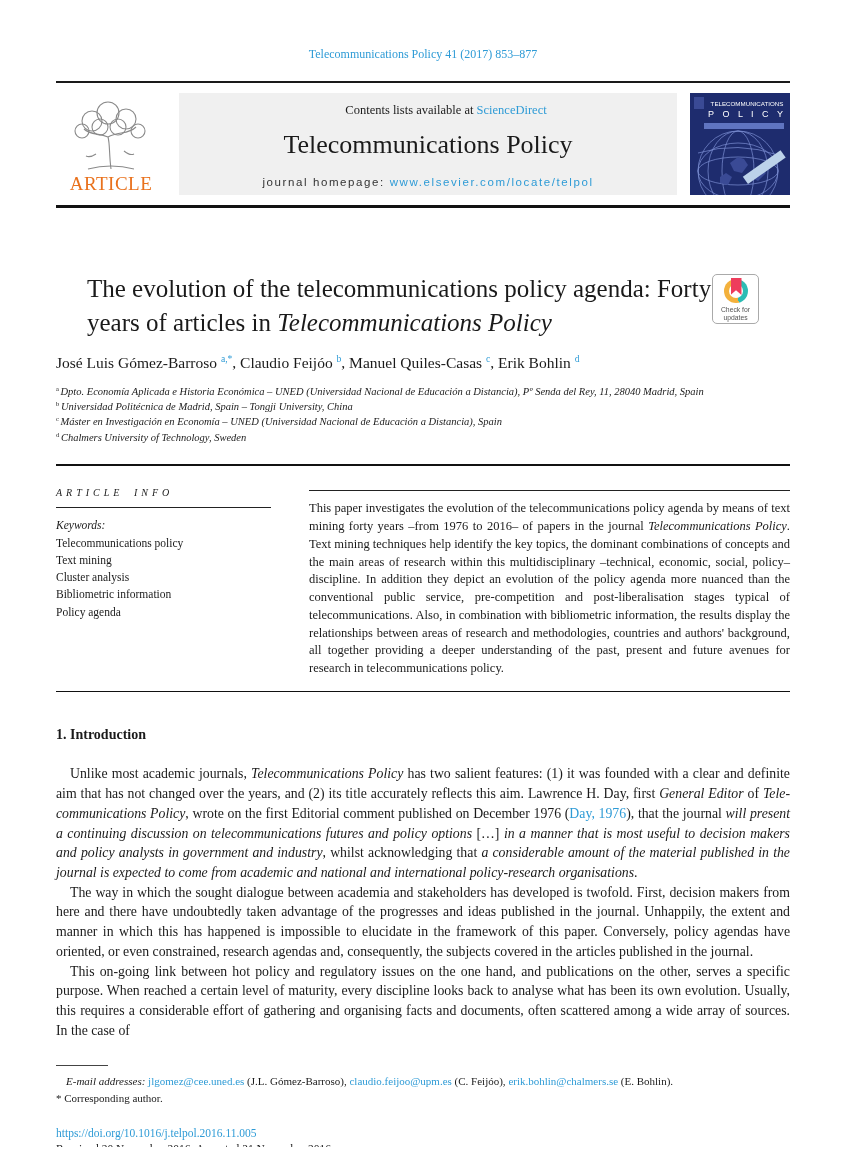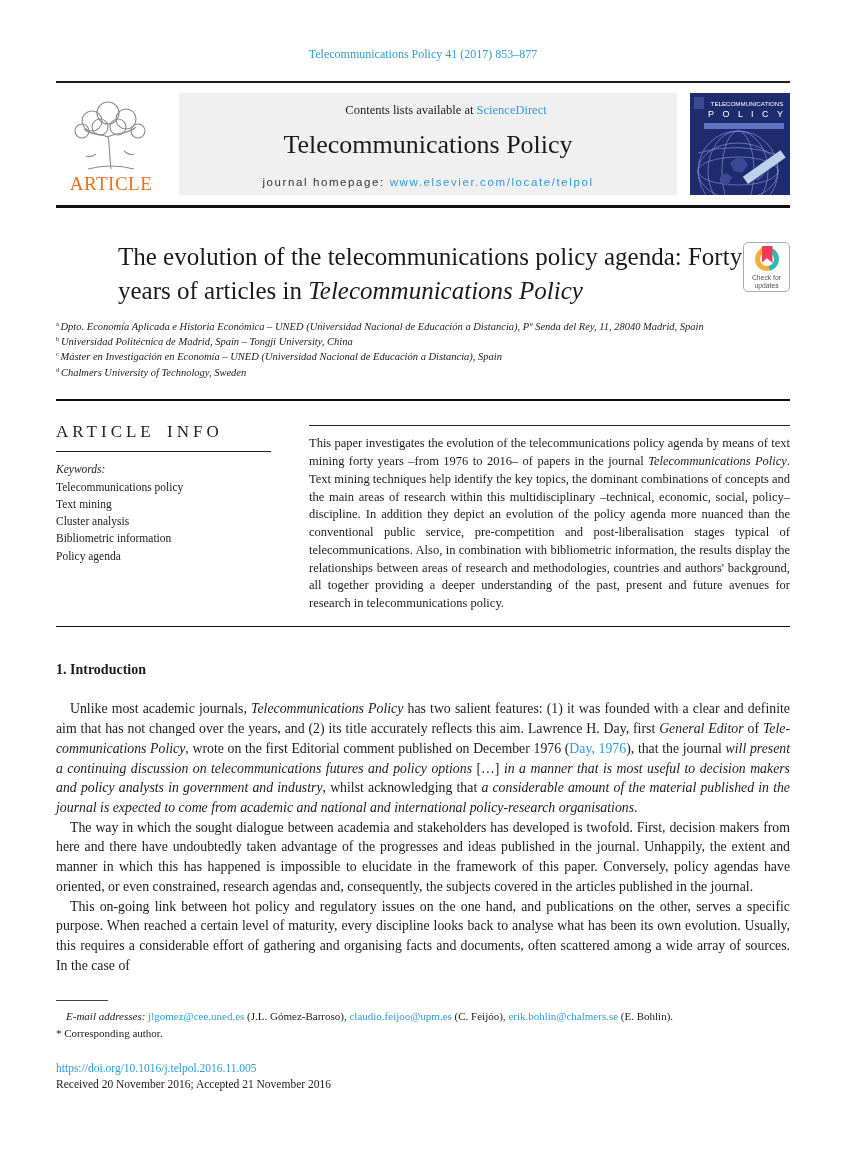--- a/index.html
+++ b/index.html
@@ -25,39 +25,39 @@
   .header-row { display:flex; margin-top:10px; height:102px; }
   .logo-col { width:110px; display:flex; flex-direction:column; align-items:center; justify-content:flex-end; }
   .elsevier-name { font-size:19px; color:#e9711c; letter-spacing:0.5px; margin-top:-2px; font-family:"Liberation Serif", serif; }
   .banner { flex:1; background:#f0f0f0; margin:0 13px; text-align:center; padding-top:10px; }
   .contents-line { font-size:12.5px;margin-left:36px; }
   .journal-title { font-size:26px; margin-top:12px; }
   .homepage-line { font-family:"Liberation Sans", sans-serif; font-size:11.5px; letter-spacing:1.6px; margin-top:16px; color:#333; }
   .cover { width:100px; height:102px; }
 
   
-  .title-row { display:flex; justify-content:flex-end; margin-top:32px; }
+  .title-row { display:flex; justify-content:center; margin-top:64px; }
   .article-title { font-size:25px; font-weight:normal; line-height:1.34; margin:0; max-width:625px; }
   .badge { width:47px; height:50px; border:1px solid #aaa; border-radius:5px; text-align:center; padding-top:4px; cursor:pointer; flex-shrink:0; margin-top:2px; }
   .badge-circle { position:relative; width:24px; height:24px; margin:0 auto; border-radius:50%;
     background:conic-gradient(from 15deg, #2cbcb4 0 42%, #f3b13c 42% 100%); }
   .badge-circle::after { content:""; position:absolute; left:5px; top:5px; width:14px; height:14px; background:#fff; border-radius:50%; }
   .badge-bookmark { position:absolute; left:7px; top:-1px; width:11px; height:17px; background:#ee3d5c; z-index:2;
     clip-path:polygon(0 0,100% 0,100% 100%,50% 72%,0 100%); }
   .badge-label { font-family:"Liberation Sans", sans-serif; font-size:6.8px; color:#555; line-height:1.25; margin-top:3px; }
 
   .authors { margin-top:15px; font-size:15.5px; }
   .affiliations { margin-top:12px; font-size:10.5px; font-style:italic; line-height:1.45; }
   .affiliations .aff sup { font-style:normal; }
 
   
   .cols { display:flex; margin-top:15px; }
   .col-left { width:253px; flex-shrink:0; padding-right:38px; }
   .col-right { flex:1; }
-  .col-heading { font-size:17px; letter-spacing:4px; word-spacing:4px; color:#222; padding-top:6px; }
+  .col-heading { font-size:10px; letter-spacing:4px; word-spacing:4px; color:#222; padding-top:6px;font-style:italic; }
   .heading-rule { height:1.5px; background:#222; margin-top:9px; }
   .keywords { margin-top:9px; font-size:11.5px; line-height:1.5; }
   .keywords .kw-label { font-style:italic; }
   .abstract-text { margin-top:9px; font-size:12.5px; line-height:1.42; text-align:justify; }
   .rule-after-abstract { height:1.5px; background:#111; margin-top:13px; }
 
   
   .section-heading { margin-top:35px; font-size:14px; font-weight:bold; }
   .body-text { margin-top:21px; font-size:13.8px; line-height:1.43; text-align:justify; }
   .body-text p { margin:0; text-indent:14px; }
@@ -137,20 +137,21 @@
   <div class="title-row">
     <h1 class="article-title"><span>The evolution of the telecommunications policy agenda: Forty years of articles in </span><i>Telecommunications Policy</i></h1>
     <div class="badge">
       <div class="badge-circle">
         <div class="badge-bookmark"></div>
       </div>
       <div class="badge-label">Check for updates</div>
     </div>
   </div>
 
+  <div class="authors"><span>José Luis Gómez-Barroso </span><sup class="link">a,*</sup><span>, Claudio Feijóo </span><sup class="link">b</sup><span>, Manuel Quiles-Casas </span><sup class="link">c</sup><span>, Erik Bohlin </span><sup class="link">d</sup></div>
 
   <div class="affiliations">
     <div class="aff"><sup>a </sup><span>Dpto. Economía Aplicada e Historia Económica – UNED (Universidad Nacional de Educación a Distancia), Pº Senda del Rey, 11, 28040 Madrid, Spain</span></div>
     <div class="aff"><sup>b </sup><span>Universidad Politécnica de Madrid, Spain – Tongji University, China</span></div>
     <div class="aff"><sup>c </sup><span>Máster en Investigación en Economía – UNED (Universidad Nacional de Educación a Distancia), Spain</span></div>
     <div class="aff"><sup>d </sup><span>Chalmers University of Technology, Sweden</span></div>
   </div>
 
   <div class="rule-mid" style="margin-top:19px;"></div>
 

